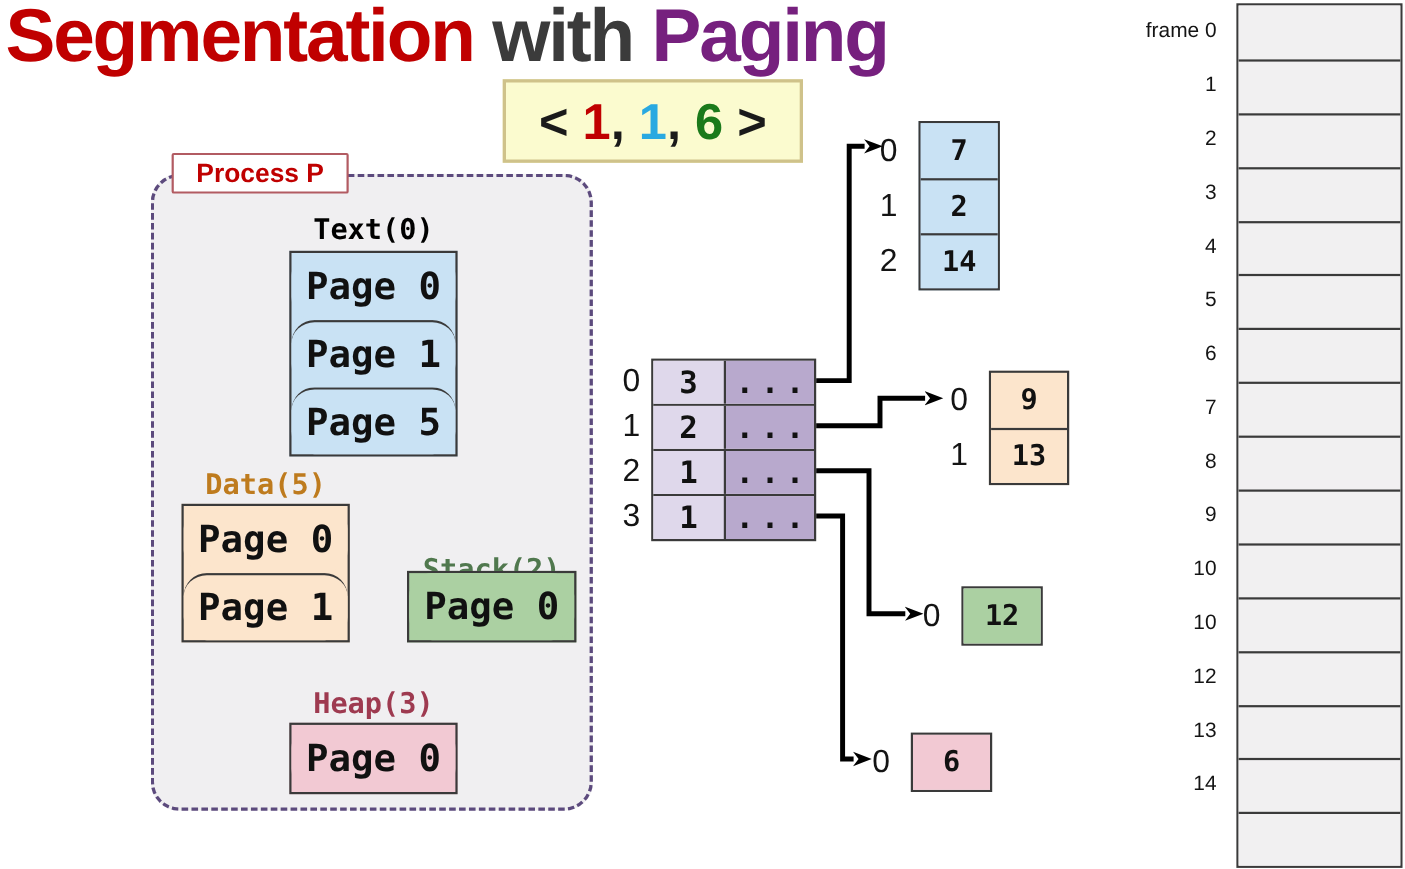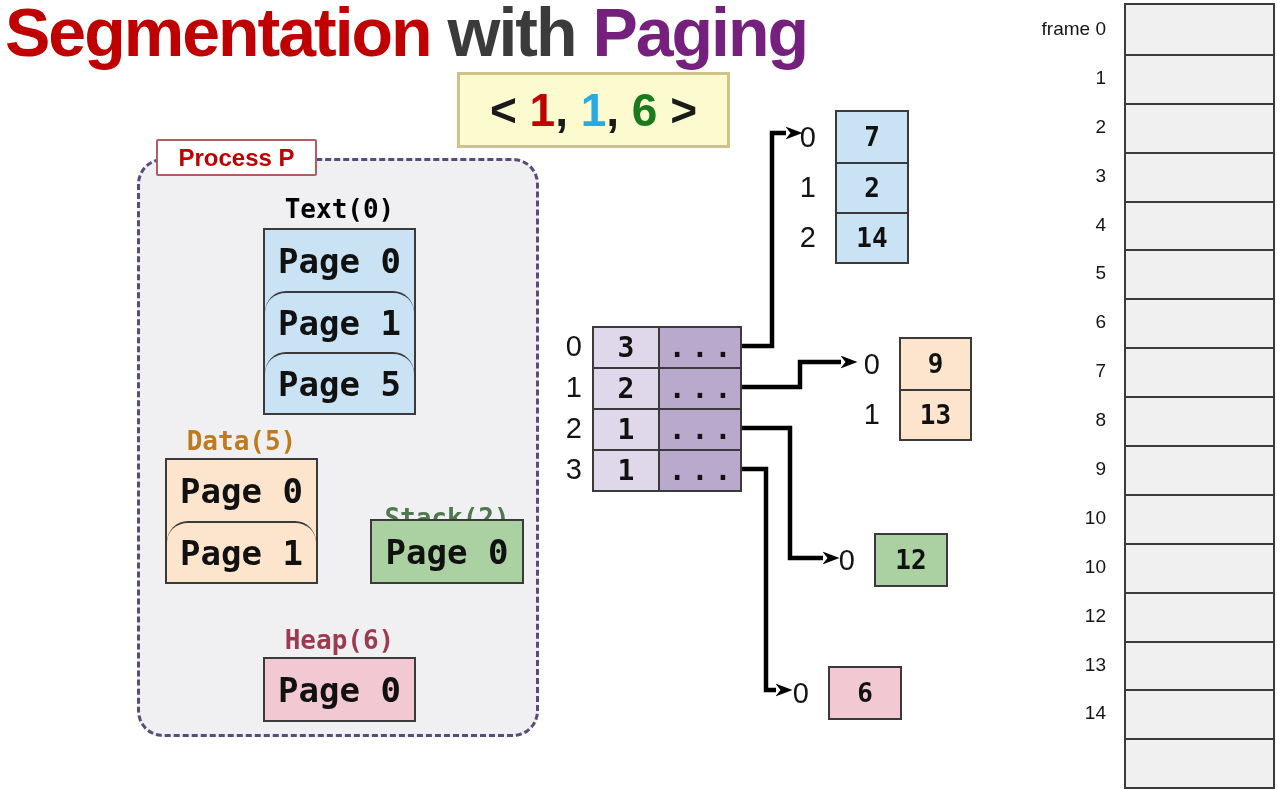--- a/index.html
+++ b/index.html
@@ -117,21 +117,21 @@
   <div class="vstack pages bg-orange mono" style="left:165px;top:458px;width:153px;">
     <div class="row h61">Page 0</div>
     <div class="row h61">Page 1</div>
   </div>
 
   <div class="seg-label mono lbl-stack" style="left:370px;top:488px;width:154px;">Stack(2)</div>
   <div class="vstack pages bg-green mono" style="left:370px;top:519px;width:154px;">
     <div class="row h61">Page 0</div>
   </div>
 
-  <div class="seg-label mono lbl-heap" style="left:263px;top:625px;width:153px;">Heap(6)</div>
+  <div class="seg-label mono lbl-heap" style="left:263px;top:625px;width:153px;">Heap(3)</div>
   <div class="vstack pages bg-pink mono" style="left:263px;top:657px;width:153px;">
     <div class="row h61">Page 0</div>
   </div>
 
   <div class="label-col" style="left:548px;top:326px;width:34px;">
     <div class="lrow l41">0</div>
     <div class="lrow l41">1</div>
     <div class="lrow l41">2</div>
     <div class="lrow l41">3</div>
   </div>

